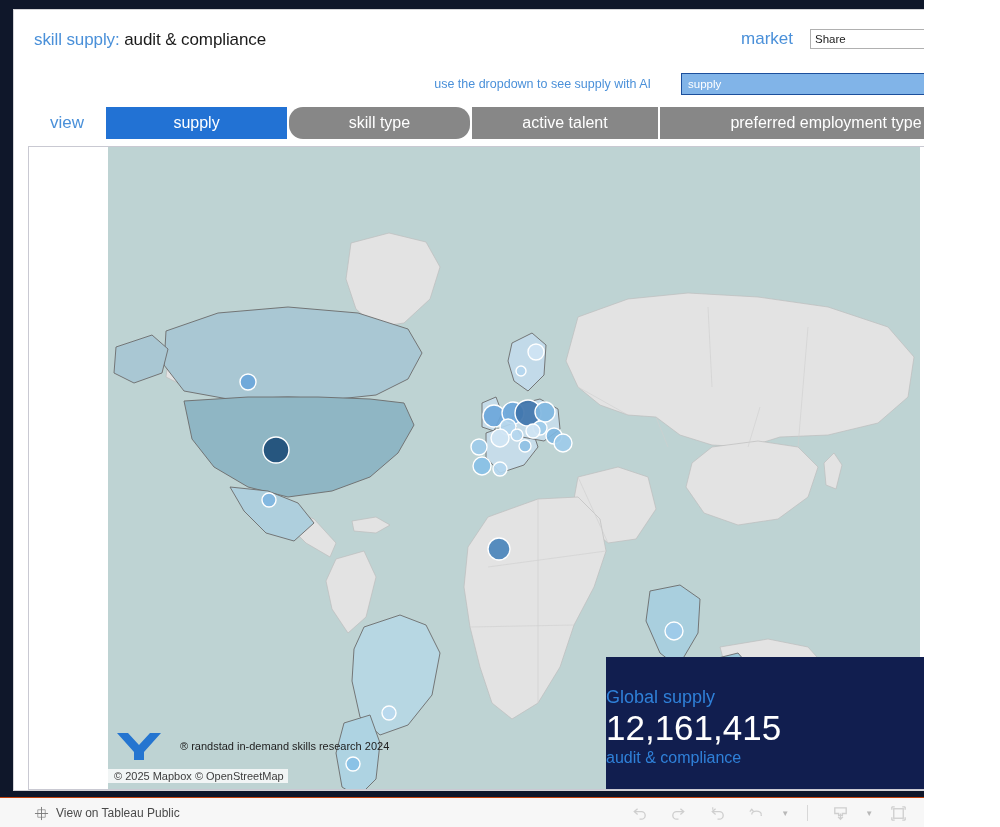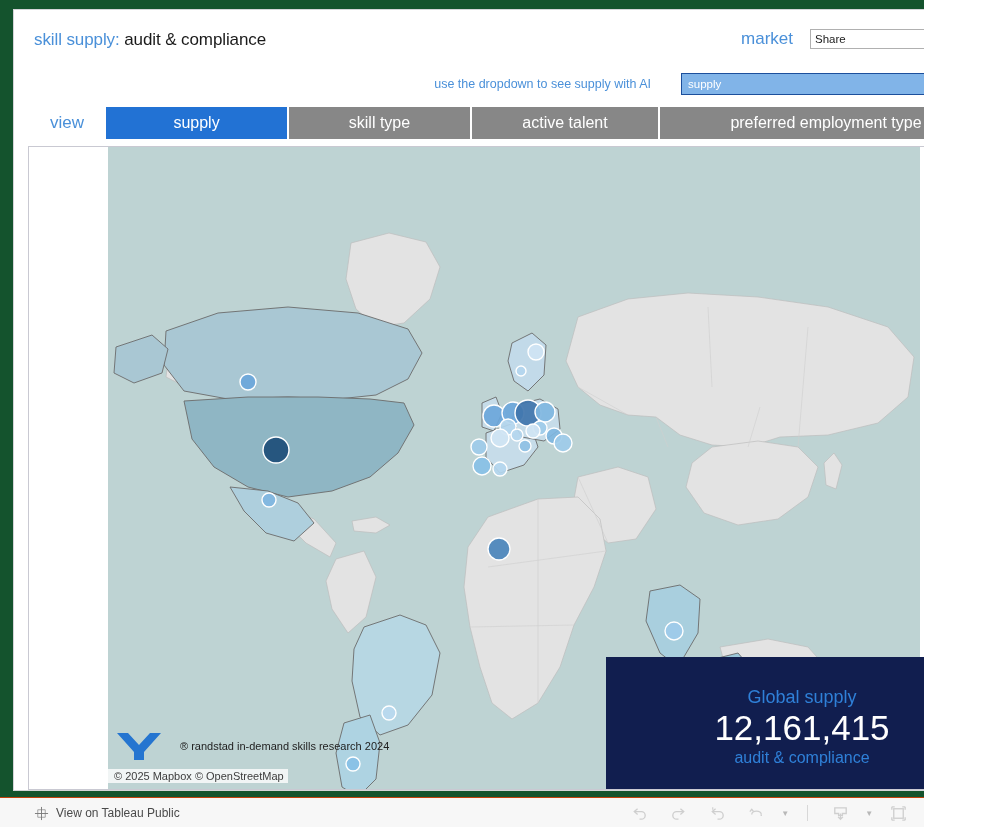--- a/index.html
+++ b/index.html
@@ -6,21 +6,21 @@
     margin: 0;
     padding: 0;
     background: #ffffff;
     font-family: "Liberation Sans", sans-serif;
   }
   #root {
     position: relative;
     width: 924px;
     height: 827px;
     overflow: hidden;
-    background: #14532d;
+    background: #0f172a;
   }
 
   
   .dash-frame {
     position: absolute;
     left: 13px;
     top: 9px;
     width: 974px;
     height: 782px;
     border: 1px solid #d4d4d8;
@@ -136,21 +136,21 @@
     color: #ffffff;
     font-size: 16px;
     display: flex;
     align-items: center;
     justify-content: center;
     box-sizing: border-box;
     user-select: none;
   }
   .tab.active { background: #2272d4; }
   .tab-supply   { width: 181px; }
-  .tab-skill    { width: 181px; }
+  .tab-skill    { width: 181px; border-radius: 14px; }
   .tab-active   { width: 186px; }
   .tab-pref     { width: 332px; margin-right: 0; }
 
   
   .viz {
     position: absolute;
     left: 14px;
     top: 136px;
     width: 959px;
     height: 644px;
@@ -202,21 +202,21 @@
   
   .stat-card {
     position: absolute;
     left: 577px;
     top: 510px;
     width: 392px;
     height: 140px;
     background: #111e4f;
     display: flex;
     flex-direction: column;
-    align-items: center;
+    align-items: flex-start;
     justify-content: center;
     z-index: 45;
   }
   .stat-top {
     font-size: 18px;
     color: #2f80d8;
     margin-bottom: 2px;
   }
   .stat-value {
     font-size: 35px;

